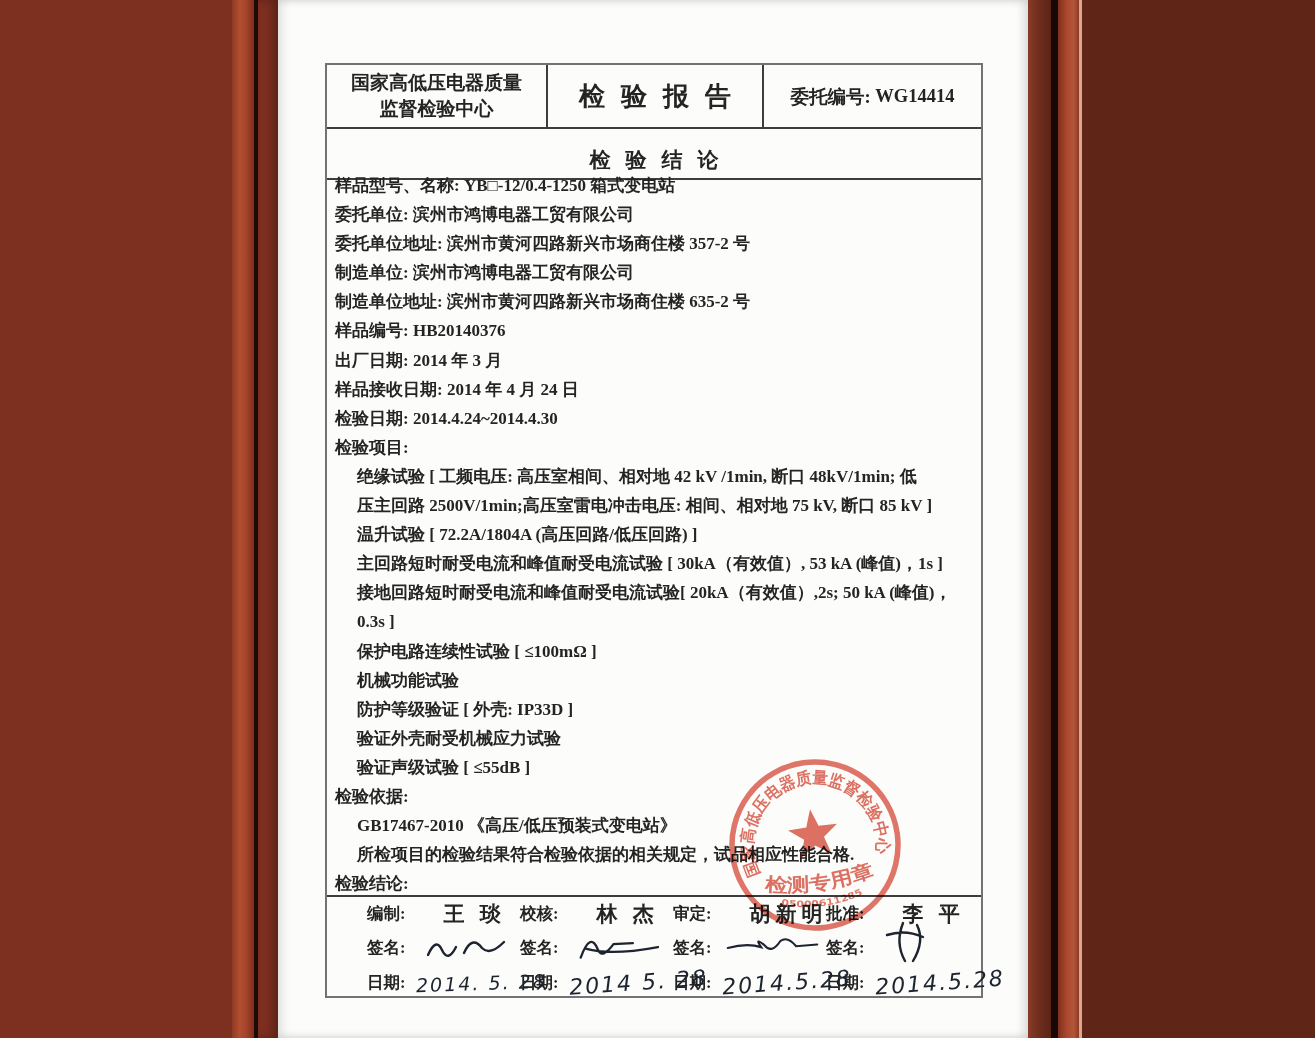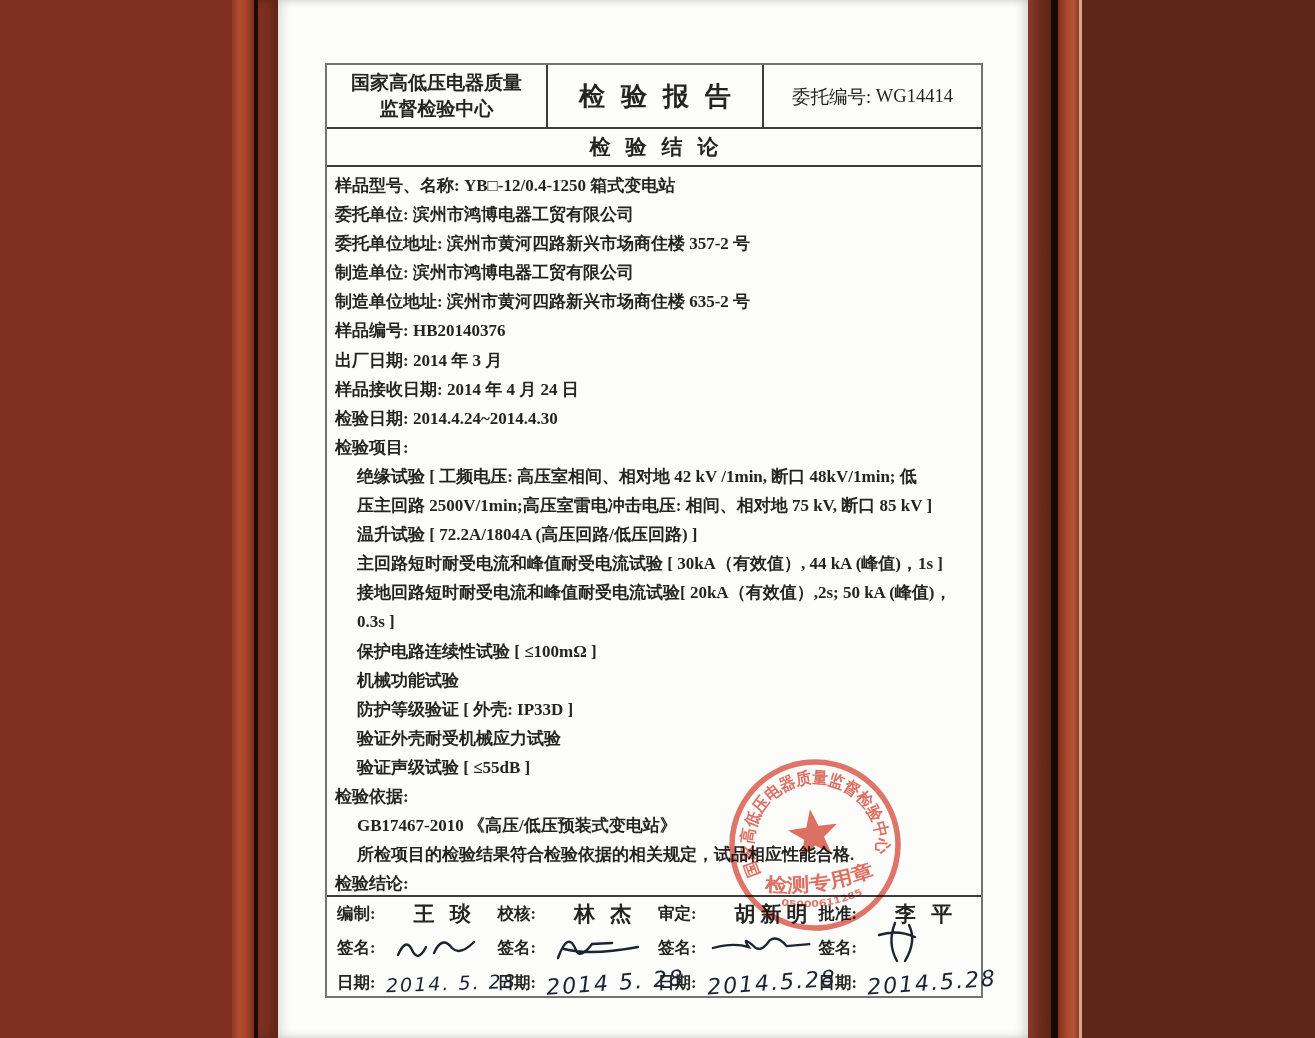--- a/index.html
+++ b/index.html
@@ -29,35 +29,35 @@
   
   .report{position:absolute;left:325px;top:63px;width:658px;height:935px;
     border:2px solid #737373;box-sizing:border-box;background:transparent;}
   .hdr-row{position:absolute;left:0;top:0;width:100%;height:64px;display:flex;
     border-bottom:2px solid #3d3d3d;box-sizing:border-box;}
   .hdr-cell{box-sizing:border-box;display:flex;align-items:center;justify-content:center;}
   .hdr-org{width:221px;border-right:2px solid #3d3d3d;flex-direction:column;
     font-size:19px;font-weight:700;line-height:26px;text-align:center;}
   .hdr-title{width:216px;border-right:2px solid #3d3d3d;
     font-size:26px;font-weight:700;letter-spacing:16px;text-indent:16px;}
-  .hdr-ref{flex:1;font-size:18.5px;font-weight:400;white-space:nowrap;text-align:right;}
-  .sec-row{position:absolute;left:0;top:64px;width:100%;height:38px;
+  .hdr-ref{flex:1;font-size:18.5px;font-weight:700;white-space:nowrap;text-align:right;}
+  .sec-row{position:absolute;left:0;top:77px;width:100%;height:38px;
     border-bottom:2px solid #3d3d3d;box-sizing:border-box;
     display:flex;align-items:center;justify-content:center;
     font-size:21px;font-weight:700;letter-spacing:15px;text-indent:15px;}
   .body{position:absolute;left:0;top:102px;width:100%;height:728px;
     box-sizing:border-box;padding:4px 14px 0 8px;overflow:hidden;}
   .ln{height:29.1px;line-height:29.1px;font-size:17px;font-weight:600;
     white-space:nowrap;}
   .ind{padding-left:22px;}
   
   .sig-block{position:absolute;left:0;top:830px;width:100%;height:105px;
     border-top:2px solid #3d3d3d;box-sizing:border-box;padding:0 6px;
     display:flex;flex-direction:column;}
-  .sig-row{display:flex;height:35px;align-items:center;}
+  .sig-row{display:flex;height:35px;align-items:center;margin-left:30px;}
   .sig-col{width:25%;display:flex;align-items:center;box-sizing:border-box;padding-left:4px;}
   .sig-lbl{font-size:16.5px;font-weight:700;white-space:nowrap;}
   .sig-name{font-size:21px;font-weight:700;margin-left:38px;letter-spacing:5px;white-space:nowrap;}
   .sig-svg{margin-left:14px;}
   .hand{font-family:"DejaVu Sans",sans-serif;font-style:italic;font-size:19px;
     color:#1d2430;margin-left:10px;letter-spacing:2px;transform:rotate(-2deg);white-space:nowrap;}
   .hand-big{font-size:22px;transform:rotate(-4deg);}
 
   
   .stamp{position:absolute;left:723px;top:753px;width:184px;height:184px;
@@ -101,21 +101,21 @@
       <div class="ln">制造单位: 滨州市鸿博电器工贸有限公司</div>
       <div class="ln">制造单位地址: 滨州市黄河四路新兴市场商住楼 635-2 号</div>
       <div class="ln">样品编号: HB20140376</div>
       <div class="ln">出厂日期: 2014 年 3 月</div>
       <div class="ln">样品接收日期: 2014 年 4 月 24 日</div>
       <div class="ln">检验日期: 2014.4.24~2014.4.30</div>
       <div class="ln">检验项目:</div>
       <div class="ln ind">绝缘试验 [ 工频电压: 高压室相间、相对地 42 kV /1min, 断口 48kV/1min; 低</div>
       <div class="ln ind">压主回路 2500V/1min;高压室雷电冲击电压: 相间、相对地 75 kV, 断口 85 kV ]</div>
       <div class="ln ind">温升试验 [ 72.2A/1804A (高压回路/低压回路) ]</div>
-      <div class="ln ind">主回路短时耐受电流和峰值耐受电流试验 [ 30kA（有效值）, 44 kA (峰值)，1s ]</div>
+      <div class="ln ind">主回路短时耐受电流和峰值耐受电流试验 [ 30kA（有效值）, 53 kA (峰值)，1s ]</div>
       <div class="ln ind">接地回路短时耐受电流和峰值耐受电流试验[ 20kA（有效值）,2s; 50 kA (峰值)，</div>
       <div class="ln ind">0.3s ]</div>
       <div class="ln ind">保护电路连续性试验 [ ≤100mΩ ]</div>
       <div class="ln ind">机械功能试验</div>
       <div class="ln ind">防护等级验证 [ 外壳: IP33D ]</div>
       <div class="ln ind">验证外壳耐受机械应力试验</div>
       <div class="ln ind">验证声级试验 [ ≤55dB ]</div>
       <div class="ln">检验依据:</div>
       <div class="ln ind">GB17467-2010 《高压/低压预装式变电站》</div>
       <div class="ln ind">所检项目的检验结果符合检验依据的相关规定，试品相应性能合格.</div>

